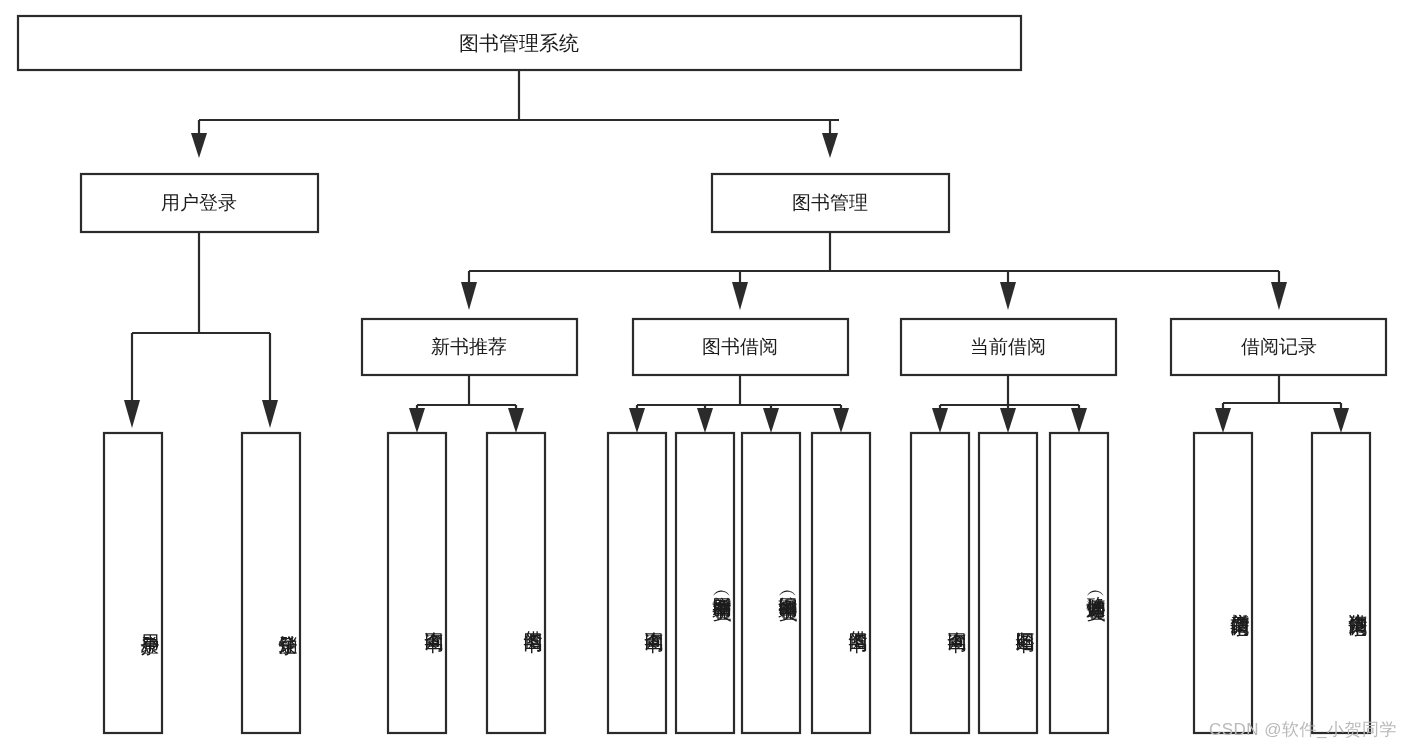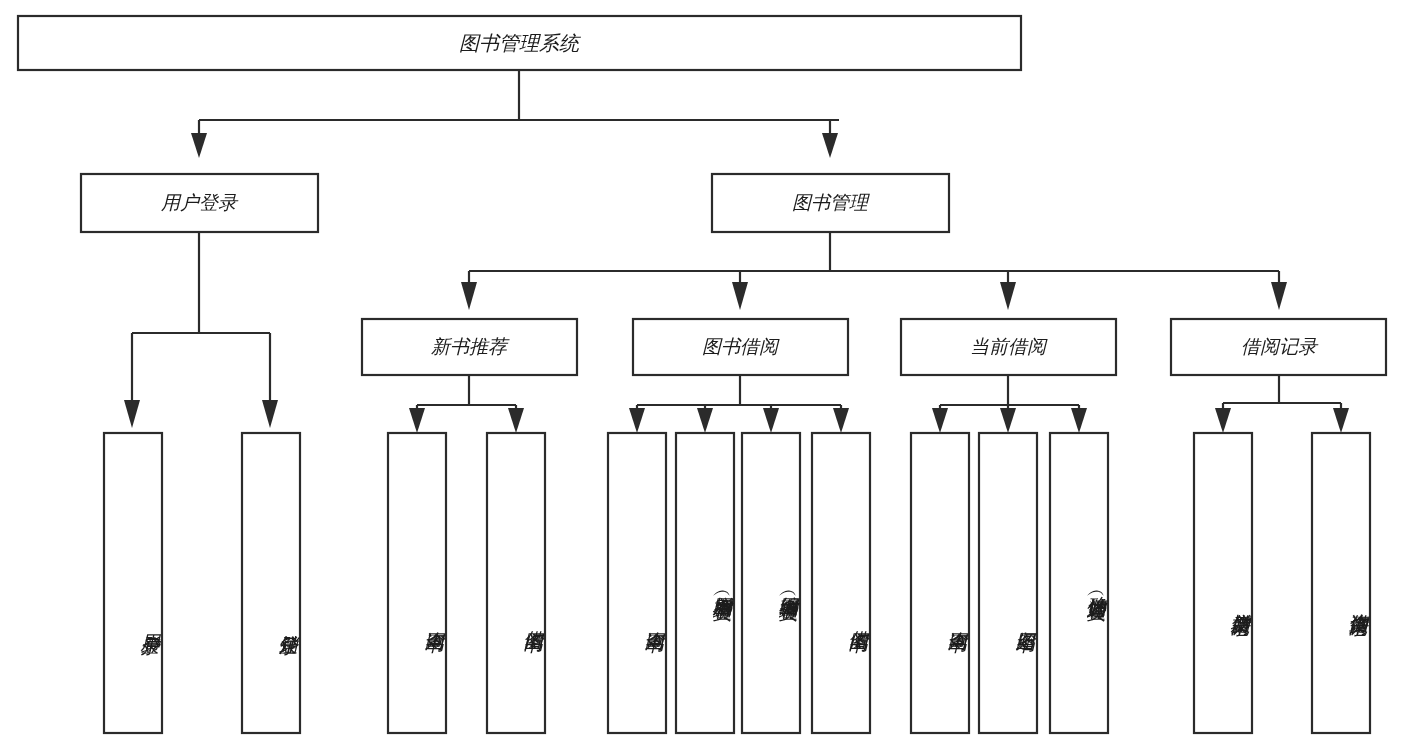--- a/index.html
+++ b/index.html
@@ -11,21 +11,20 @@
     width: 1405px;
     height: 747px;
     font-family: "Liberation Sans", "DejaVu Sans", sans-serif;
     overflow: hidden;
     position: relative;
   }
   #diagram-root {
     position: relative;
     width: 1405px;
     height: 747px;
-    font-style: italic;
   }
   svg#flowchart {
     position: absolute;
     top: 0;
     left: 0;
     width: 1405px;
     height: 747px;
     display: block;
   }
   .node-box {
@@ -229,14 +228,15 @@
   <div class="vlabel" style="left:742px; top:443px; width:58px; height:285px;">编辑图书（管理员）</div>
   <div class="vlabel" style="left:812px; top:508px; width:58px; height:220px;">借阅图书</div>
 
   <div class="vlabel" style="left:911px; top:508px; width:58px; height:220px;">查询图书</div>
   <div class="vlabel" style="left:979px; top:508px; width:58px; height:220px;">归还图书</div>
   <div class="vlabel" style="left:1050px; top:443px; width:58px; height:285px;">确认归还（管理员）</div>
 
   <div class="vlabel" style="left:1194px; top:473px; width:58px; height:255px;">新增借阅记录</div>
   <div class="vlabel" style="left:1312px; top:473px; width:58px; height:255px;">查询借阅记录</div>
 
+  <div class="watermark">CSDN @软件_小贺同学</div>
 
 </div>
 
 </body></html>

